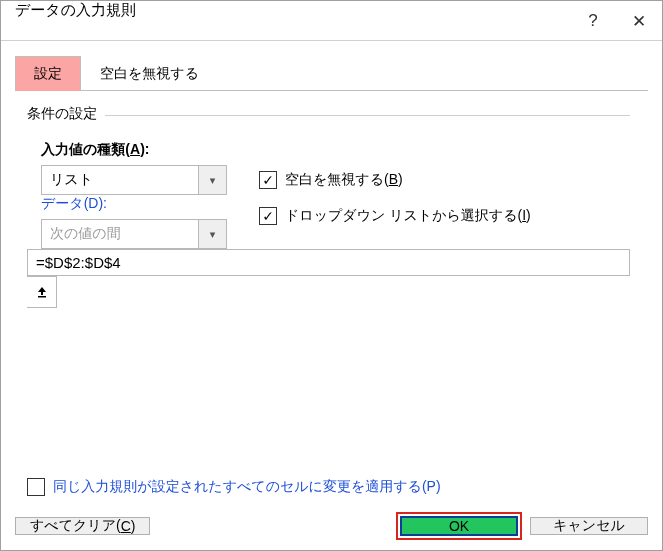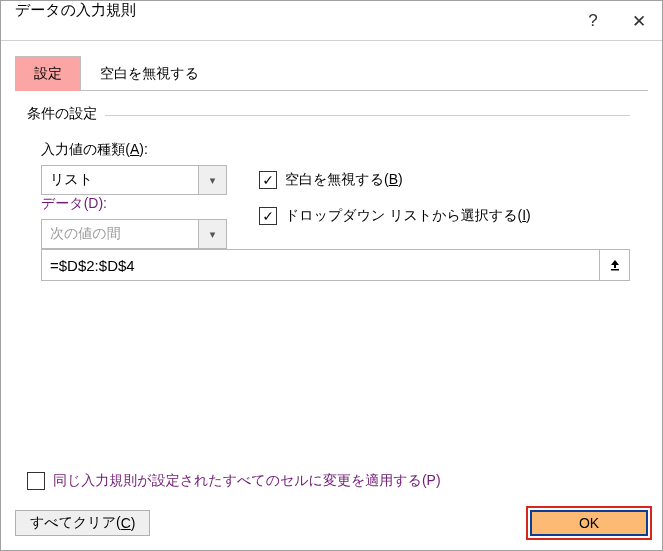--- a/index.html
+++ b/index.html
@@ -74,21 +74,21 @@
   }
   .group-line {
     position: absolute;
     top: 10px;
     left: 78px;
     right: 0;
     height: 1px;
     background: #cfcfcf;
   }
   .row { display: flex; align-items: center; }
-  .allow-label { margin: 18px 0 6px 14px; }
+  .allow-label { margin: 18px 0 6px 14px; font-weight: bold; }
   .line1 { margin-left: 14px; display: flex; align-items: center; }
   .combo {
     display: flex;
     width: 186px;
     height: 30px;
     border: 1px solid #b8b8b8;
   }
   .combo.disabled { color: #9a9a9a; }
   .combo .text {
     flex: 1;
@@ -106,24 +106,24 @@
     font-size: 11px;
     color: #555;
   }
   .cbwrap { display: flex; align-items: center; margin-left: 32px; }
   .checkbox {
     width: 18px; height: 18px; border: 1px solid #333;
     display: inline-flex; align-items: center; justify-content: center;
     font-size: 14px; margin-right: 8px;
   }
   .checkbox.unchecked { color: transparent; }
-  .disabled-text { color: #701a75; }
+  .disabled-text { color: #1d4ed8; }
   .data-label { margin: 18px 0 6px 14px; }
   .source-label { margin: 18px 0 6px 14px; }
-  .source-row { margin-left: 14px; display: flex; }
+  .source-row { display: flex; flex-direction: column; }
   .textinput {
     flex: 1;
     height: 32px;
     border: 1px solid #b8b8b8;
     padding: 4px 8px;
     display: flex;
     align-items: center;
     font-size: 15px;
   }
   .rangebtn {
@@ -138,34 +138,34 @@
   }
   .footer {
     display: flex;
     padding: 10px 14px 14px 14px;
     gap: 12px;
     align-items: center;
   }
   .footer .spacer { flex: 1; }
   .button {
     min-width: 118px;
-    height: 26px;
+    height: 18px;
     border: 1px solid #b0b0b0;
     background: #efefef;
     display: flex;
     align-items: center;
     justify-content: center;
     font-size: 14px;
     padding: 8px 14px;
   }
   .button.ok {
     border: 2px solid #0a3e9a;
     outline: 2px solid #d7261c;
     outline-offset: 2px;
-    background: #fdba74;
+    background: #22c55e;
   }
   .underline { text-decoration: underline; }
 </style>
 </head>
 <body>
 
 <div class="window">
 
   <div class="titlebar">
     <div class="title">データの入力規則</div>
@@ -249,15 +249,18 @@
   <div class="footer">
     <div class="button">
       <span>すべてクリア(</span>
         <span class="underline">C</span>
         <span>)</span>
     </div>
     <div class="spacer"></div>
     <div class="button ok">
         <span>OK</span>
       </div>
+    <div class="button">
+        <span>キャンセル</span>
+      </div>
   </div>
 
 </div>
 
 </body></html>

